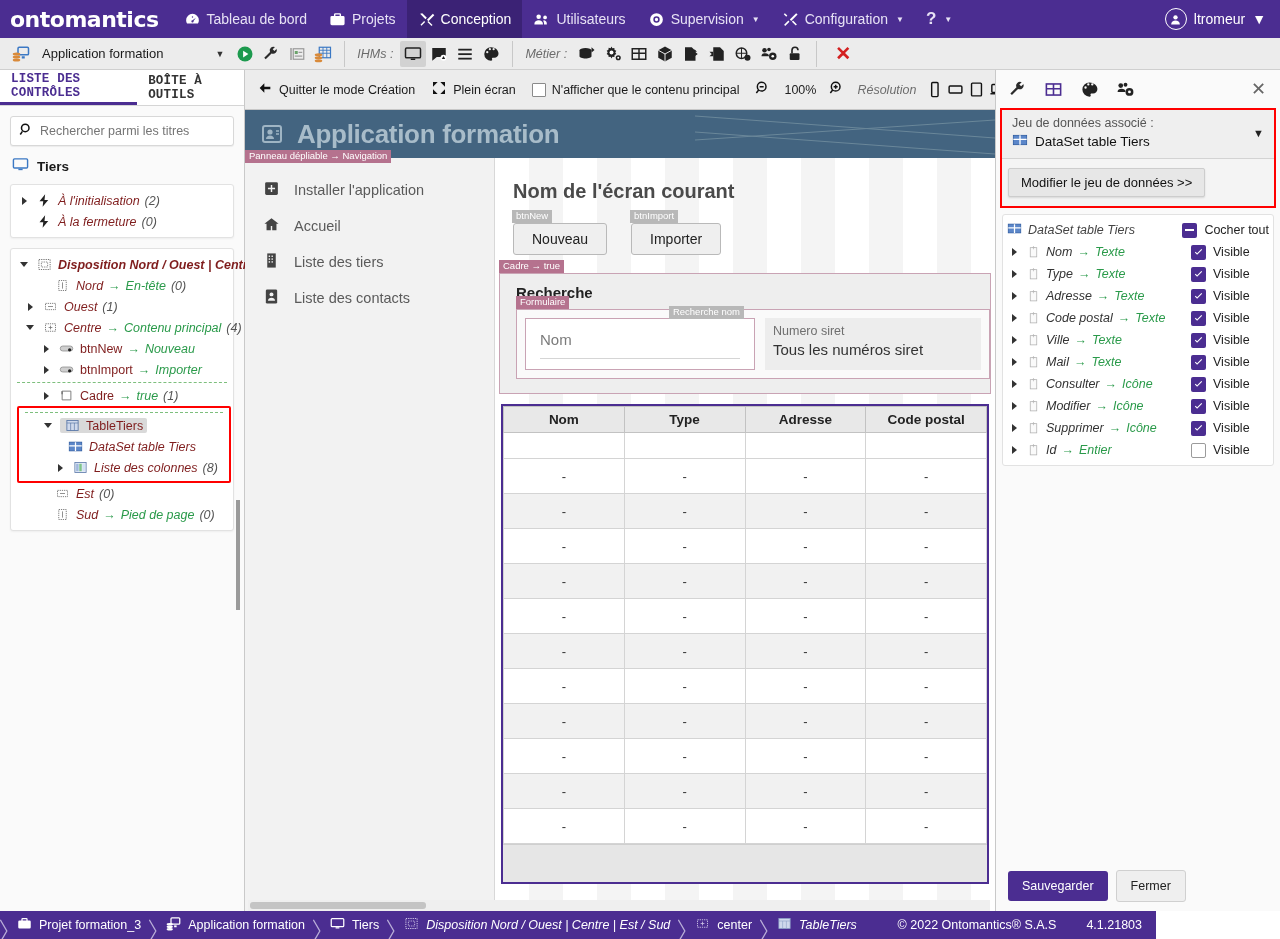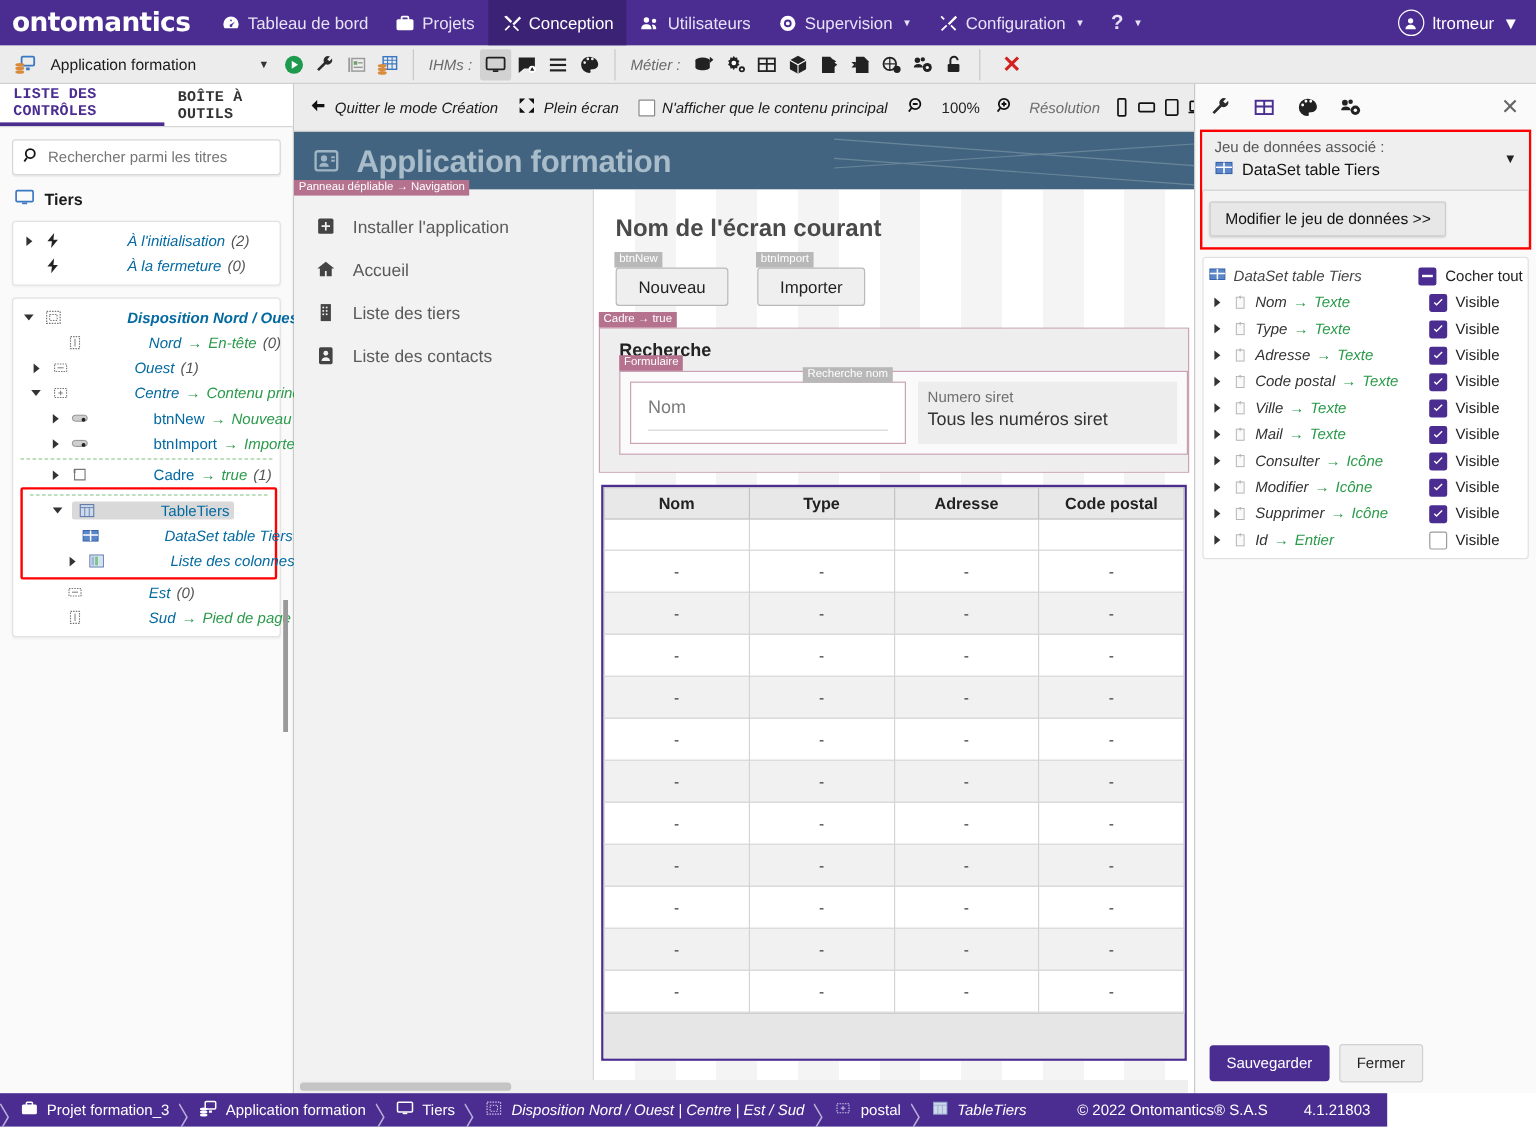--- a/index.html
+++ b/index.html
@@ -86,38 +86,38 @@
     display: flex; align-items: center; height: 21px; gap: 5px;
     font-size: 12.5px; white-space: nowrap; cursor: pointer;
   }
   .tw { width: 14px; min-width: 14px; display: flex; align-items: center; justify-content: center; }
   .tw .arrow { width: 0; height: 0; border-left: 5px solid #333; border-top: 4px solid transparent;
                border-bottom: 4px solid transparent; }
   .tw .arrow.down { border-left: 4px solid transparent; border-right: 4px solid transparent;
                     border-top: 5px solid #333; border-bottom: 0; }
   .ticon { width: 17px; min-width: 17px; display: flex; align-items: center; justify-content: center; }
   .ticon svg { width: 15px; height: 15px; }
-  .tlabel { font-style: italic; color: #0369a1; margin-left: 48px; }
+  .tlabel { font-style: italic; color: #7f1d1d; }
   .tlabel.plain { font-style: normal; }
   .tgreen { color: #2a9a4a; font-style: italic; }
   .tcount { color: #555; font-style: italic; }
   .dashed { border-top: 1px dashed #7dbf7d; margin: 2px 6px; }
   .sel-hl { background: #d9d9d9; border-radius: 2px; padding: 0 4px; }
   .redbox {
     border: 2.5px solid #ff0000; border-radius: 2px; margin: 0 2px 0 6px; padding: 2px 0 3px 0;
   }
 
   
   .canvastb {
     position: absolute; left: 245px; top: 70px; width: 750px; height: 40px;
     background: #ececec; border-bottom: 1px solid #c7c7c7;
     display: flex; align-items: center; gap: 4px; padding: 0 6px;
   }
   .ctb-btn { display: flex; align-items: center; gap: 6px; padding: 3px 6px; font-size: 12.5px;
-             color: #1a1a1a; cursor: pointer; white-space: nowrap; font-style: italic; }
+             color: #1a1a1a; cursor: pointer; white-space: nowrap; }
   .ctb-btn svg { width: 16px; height: 16px; }
   .ctb-chk { width: 14px; height: 14px; border: 1.5px solid #8a8a8a; background: #fff; border-radius: 1px; }
   .ctb-zoom { font-size: 12.5px; color: #222; padding: 0 3px; }
   .ctb-res { font-style: italic; color: #6d6d6d; font-size: 12.5px; padding: 0 5px 0 2px; }
   .ctb-dev { width: 26px; height: 26px; display: flex; align-items: center; justify-content: center; cursor: pointer; }
   .ctb-dev.sel { background: #d2d2d2; border-radius: 2px; }
   .ctb-dev svg { width: 17px; height: 17px; }
 
   
   .canvas {
@@ -1356,21 +1356,21 @@
           <path d="M0 2 L7 14 L0 26" stroke="#b9aed8" stroke-width="1.4" fill="none"></path>
         </svg>
     </span>
     <span class="crumb">
       <span>
         <svg viewBox="0 0 24 24">
             <rect x="4" y="6" width="16" height="12" fill="none" stroke="#cdc3e6" stroke-width="1.5" stroke-dasharray="2 1.5"></rect>
             <path d="M12 9v6M9 12h6" stroke="#cdc3e6" stroke-width="1.3"></path>
           </svg>
       </span>
-      <span class="tx">postal</span>
+      <span class="tx">center</span>
     </span>
     <span class="chev">
       <svg viewBox="0 0 9 28" style="width:9px;height:26px;">
           <path d="M0 2 L7 14 L0 26" stroke="#b9aed8" stroke-width="1.4" fill="none"></path>
         </svg>
     </span>
     <span class="crumb">
       <span>
         <svg viewBox="0 0 24 24">
             <rect x="3" y="4" width="18" height="16" fill="#cfd9ec" stroke="#8da2c8" stroke-width="1.2"></rect>

